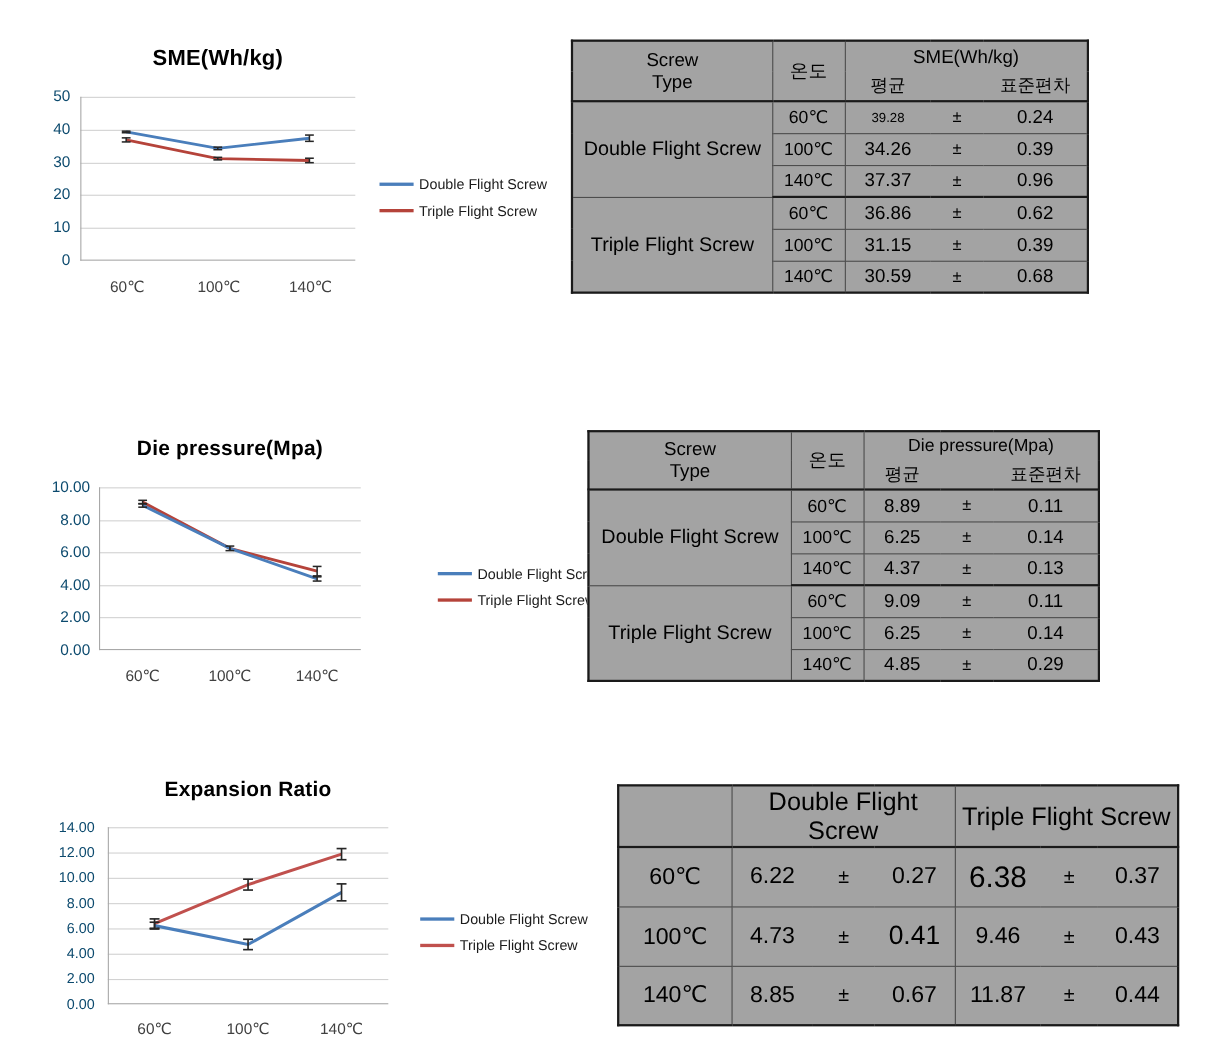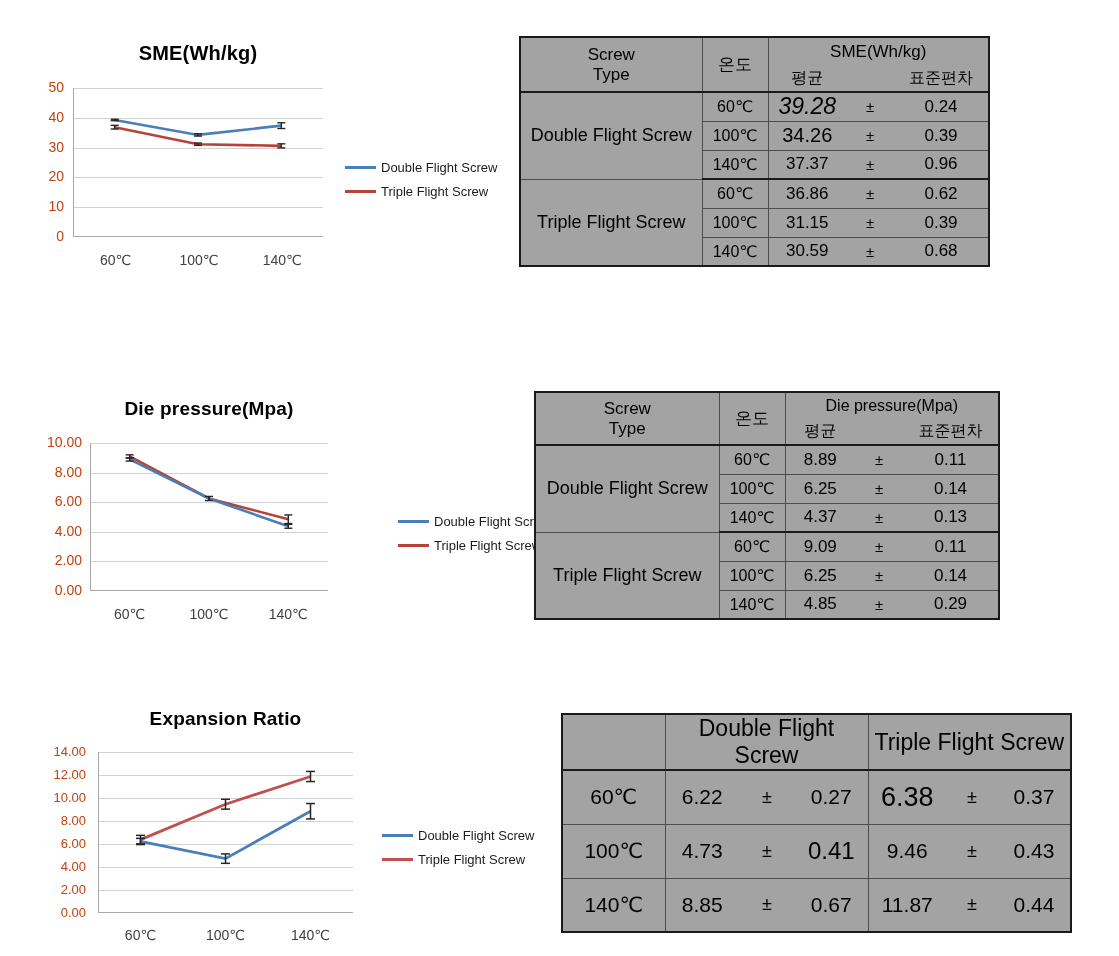--- a/index.html
+++ b/index.html
@@ -5,21 +5,21 @@
   html,body{margin:0;padding:0;background:#ffffff;}
   body{width:1119px;height:956px;position:relative;overflow:hidden;
        font-family:"Liberation Sans","DejaVu Sans",sans-serif;color:#000;}
 
   
   .chart-title{position:absolute;font-weight:bold;color:#000;text-align:center;
                white-space:nowrap;letter-spacing:0.2px;}
   .plot{position:absolute;box-sizing:border-box;}
   .gridline{position:absolute;left:0;right:0;height:1px;background:#d2d2d2;}
   .axisline{position:absolute;background:#a8a8a8;}
-  .ytick{position:absolute;text-align:right;color:#c2410c;white-space:nowrap;}
+  .ytick{position:absolute;text-align:right;color:#0c4a6e;white-space:nowrap;}
   .xtick{position:absolute;text-align:center;color:#404040;white-space:nowrap;}
   .series-svg{position:absolute;left:0;top:0;overflow:visible;}
   .legend{position:absolute;}
   .legend-row{display:flex;align-items:center;margin-bottom:9px;}
   .legend-swatch{width:31px;height:3px;margin-right:5px;flex:0 0 auto;}
   .legend-label{color:#1b1b1b;white-space:nowrap;}
 
   
   table.tbl{position:absolute;border-collapse:collapse;background:#a3a3a3;
             table-layout:fixed;}
@@ -113,27 +113,27 @@
     </tr>
     <tr style="height:27px;">
       <td class="thick-b" style="font-size:16px;border-top:none;border-right:none;">평균</td>
       <td class="thick-b" style="border-top:none;border-left:none;border-right:none;"></td>
       <td class="thick-b thick-r" style="font-size:16px;border-top:none;border-left:none;">표준편차</td>
     </tr>
 
     <tr style="height:29px;">
       <td rowspan="3" class="thick-l" style="font-size:18px;">Double Flight Screw</td>
       <td style="font-size:16px;">60℃</td>
-      <td style="font-size:23px;border-right:none;font-style:italic;">39.28</td>
+      <td style="font-size:12px;border-right:none;">39.28</td>
       <td style="font-size:15px;border-left:none;border-right:none;">±</td>
       <td class="thick-r" style="font-size:17px;border-left:none;">0.24</td>
     </tr>
     <tr style="height:29px;">
       <td style="font-size:16px;">100℃</td>
-      <td style="font-size:20px;border-right:none;margin-left:27px;">34.26</td>
+      <td style="font-size:17px;border-right:none;margin-left:27px;">34.26</td>
       <td style="font-size:15px;border-left:none;border-right:none;">±</td>
       <td class="thick-r" style="font-size:17px;border-left:none;">0.39</td>
     </tr>
     <tr style="height:29px;">
       <td class="thick-b" style="font-size:16px;">140℃</td>
       <td class="thick-b" style="font-size:17px;border-right:none;">37.37</td>
       <td class="thick-b" style="font-size:15px;border-left:none;border-right:none;">±</td>
       <td class="thick-b thick-r" style="font-size:17px;border-left:none;">0.96</td>
     </tr>
 

